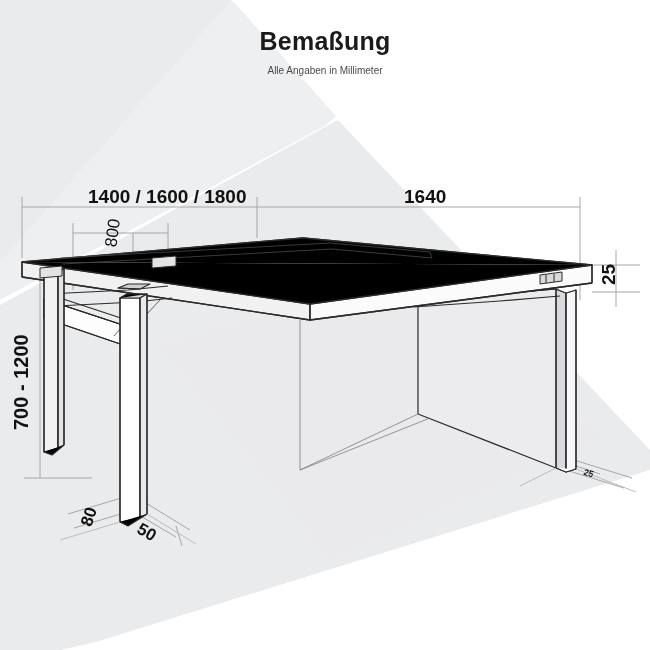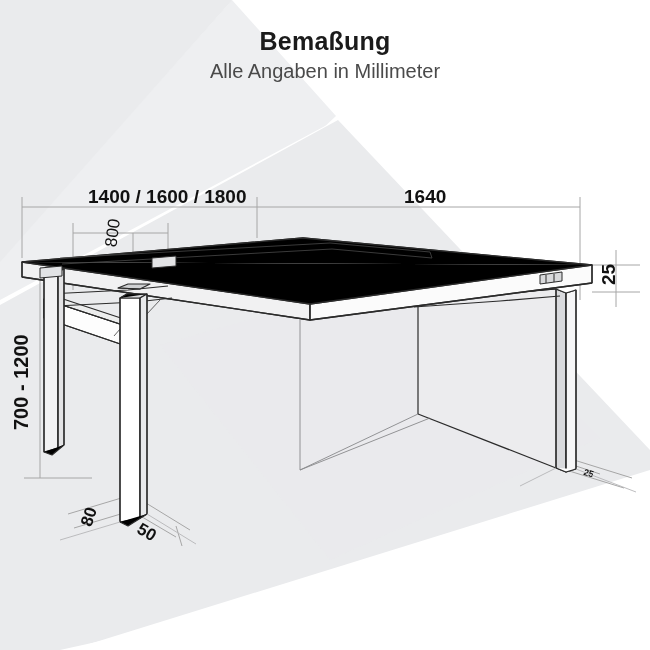--- a/index.html
+++ b/index.html
@@ -38,21 +38,21 @@
     font-family: "Liberation Sans", sans-serif;
     font-size: 25px;
     font-weight: bold;
     color: #1b1b1b;
     letter-spacing: 0.2px;
     line-height: 30px;
     text-align: center;
   }
   .doc-subtitle {
     font-family: "Liberation Sans", sans-serif;
-    font-size: 20px;
+    font-size: 10px;
     font-weight: normal;
     color: #4a4a4a;
     line-height: 22px;
     margin-top: 4px;
   }
   text.dim {
     font-family: "Liberation Sans", sans-serif;
     fill: #111111;
   }
 </style>

